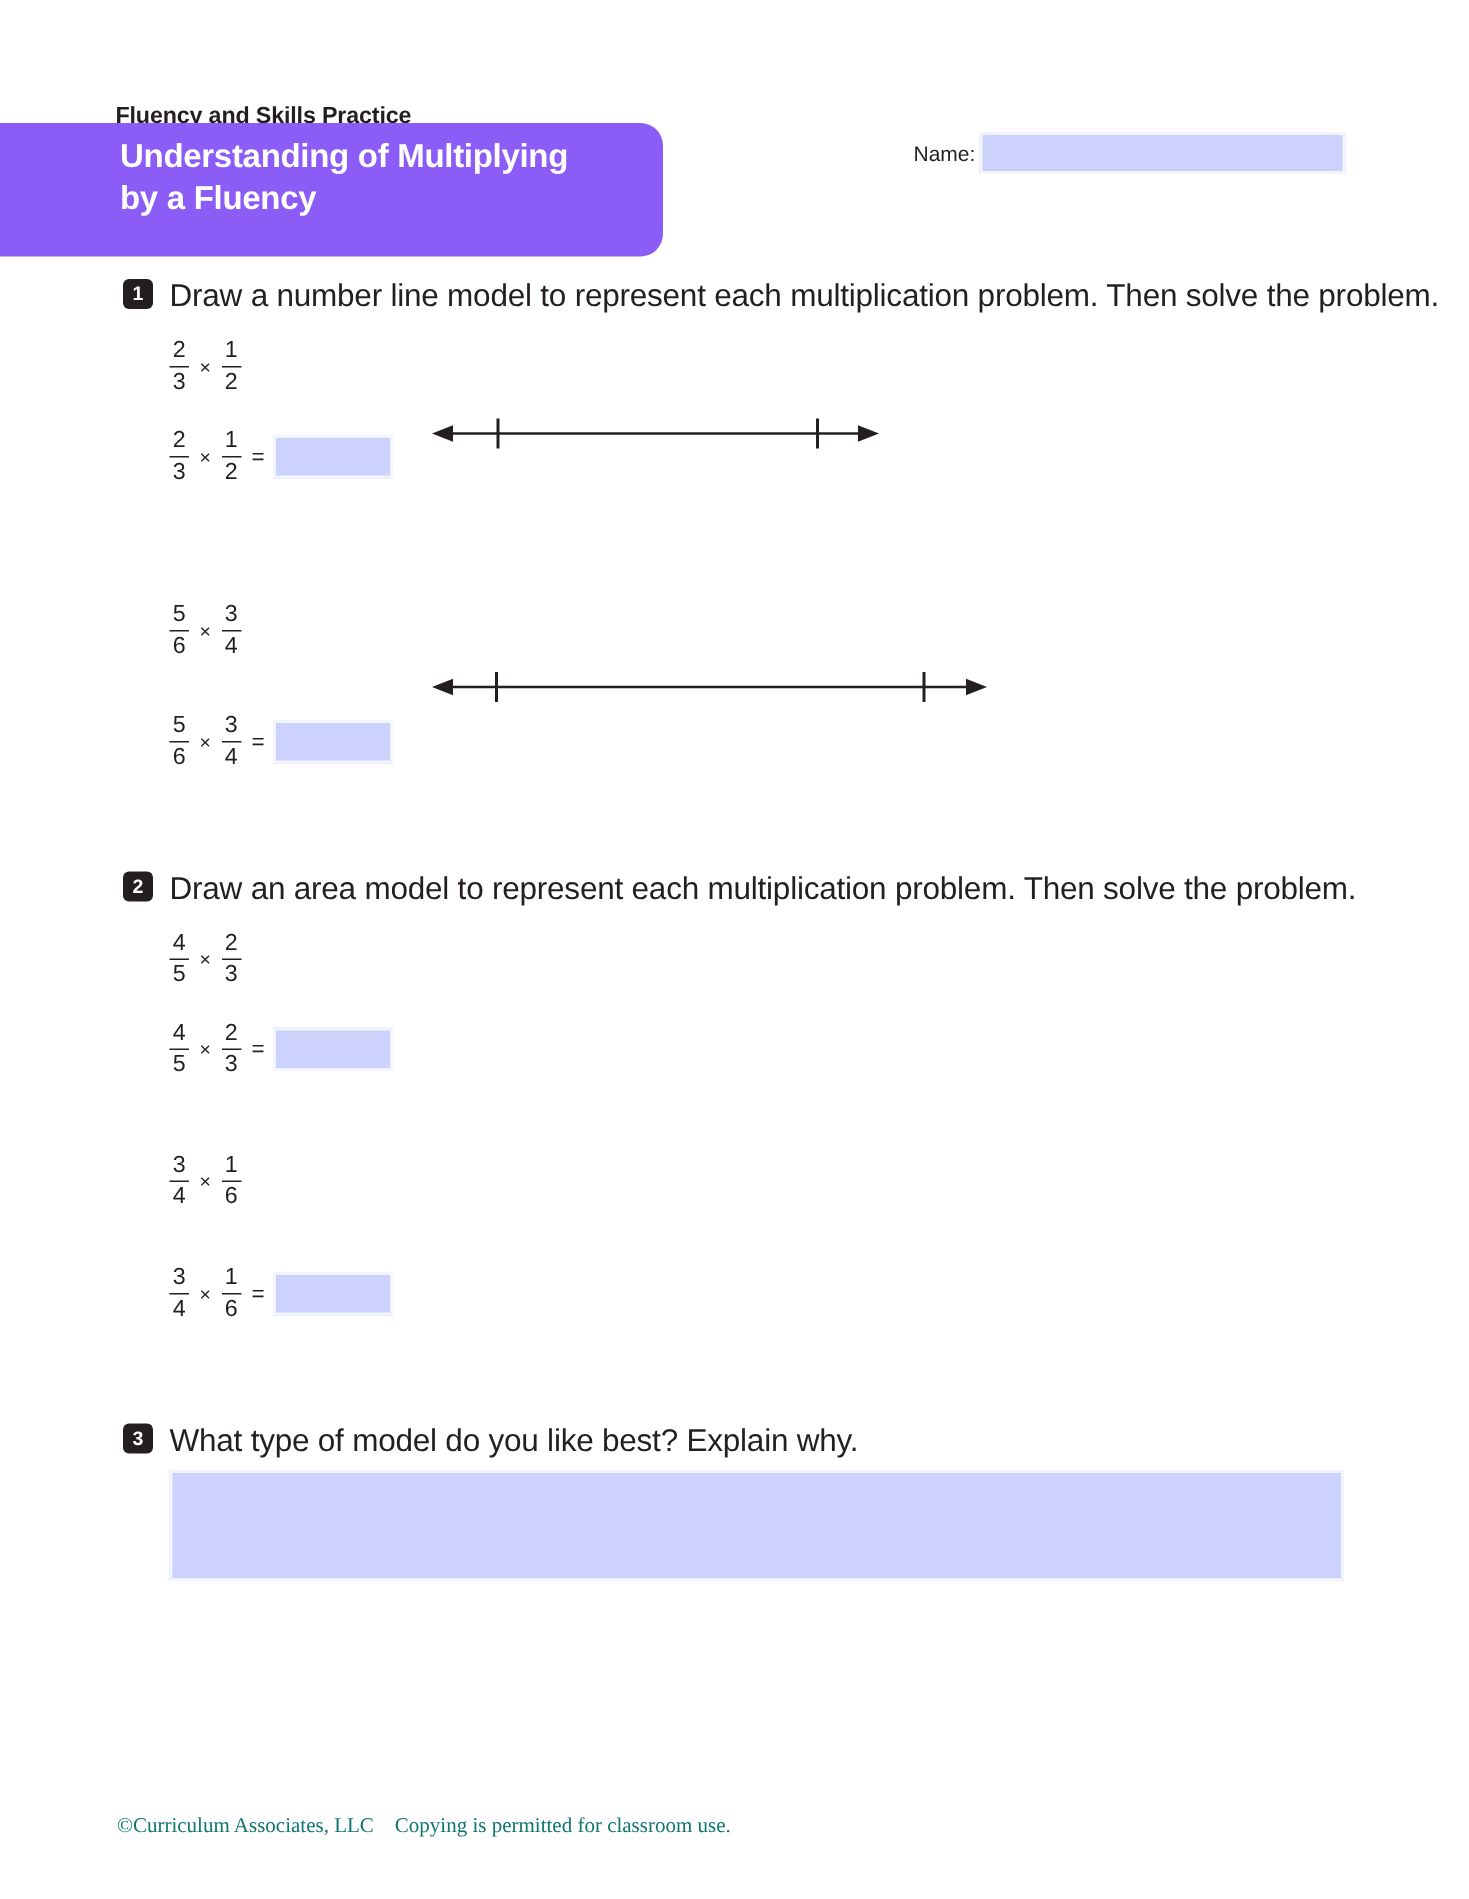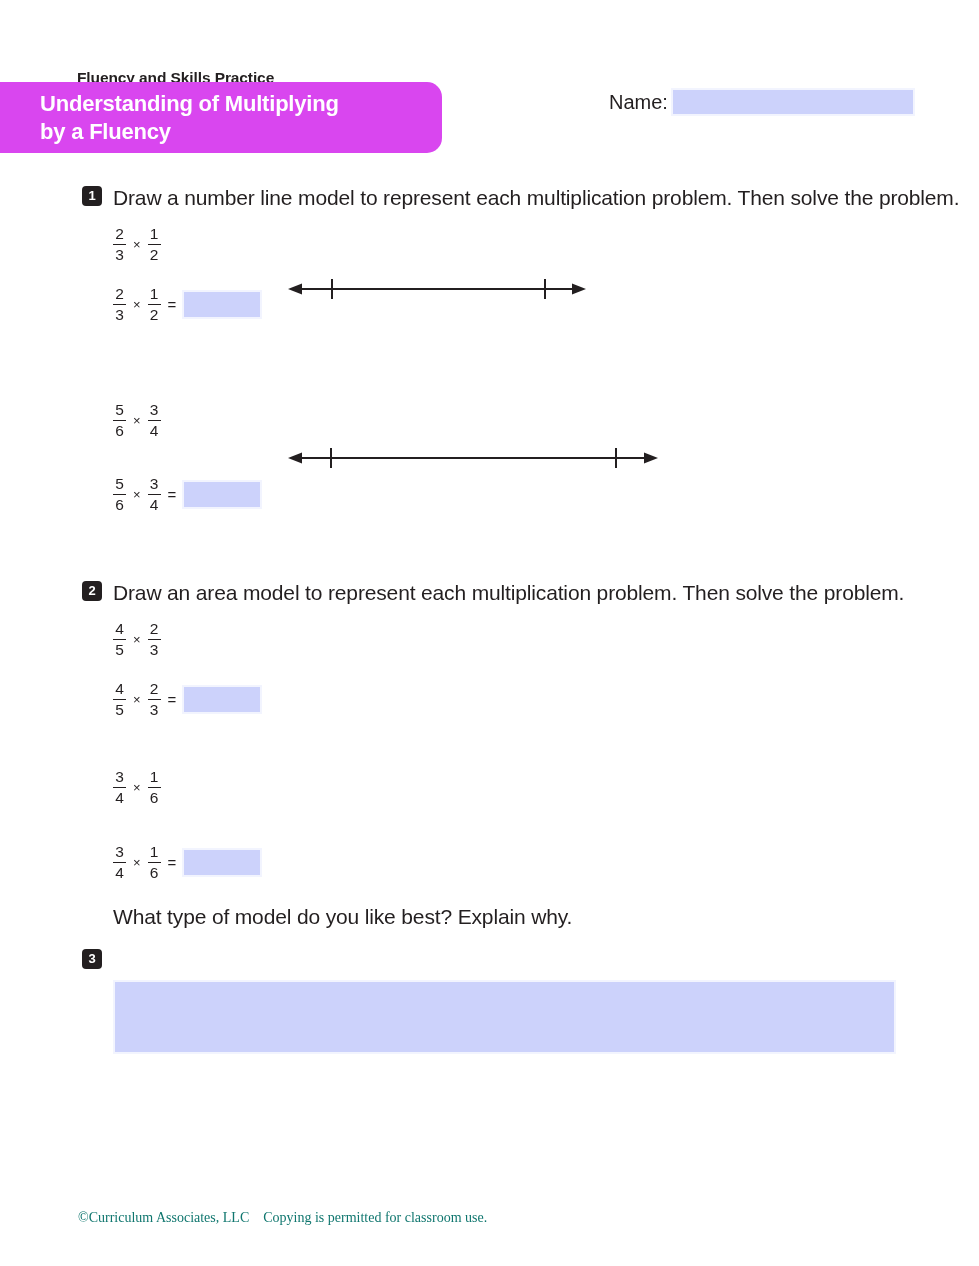--- a/index.html
+++ b/index.html
@@ -26,44 +26,44 @@
     letter-spacing: -0.1px;
     color: #231f20;
     margin-top: 36px;
   }
 
   .title-banner {
     position: absolute;
     left: 0;
     top: 82px;
     width: 442px;
-    height: 71px;
-    background: #d946ef;
+    height: 89px;
+    background: #8b5cf6;
     border-top-right-radius: 15px;
     border-bottom-right-radius: 15px;
     box-sizing: border-box;
-    padding: 8px 18px 0 40px;
+    padding: 8px 18px 0 80px;
   }
   .title-banner .title-text {
     color: #ffffff;
     font-size: 22px;
     font-weight: bold;
     line-height: 1.28;
     letter-spacing: -0.2px;
   }
 
   .name-row {
     position: absolute;
     left: 609px;
     top: 88px;
     display: flex;
     align-items: center;
   }
   .name-label {
-    font-size: 20px;
+    font-size: 14px;
     color: #231f20;
     margin-right: 3px;
   }
   .answer-fill {
     background: #ccd2fb;
     border: 2px solid #f2f4fe;
     box-sizing: border-box;
   }
   .name-field {
     width: 244px;
@@ -310,17 +310,17 @@
   <span class="frac">
     <span class="num">1</span>
     <span class="bar"></span>
     <span class="den">6</span>
   </span>
   <span class="eq">=</span>
   <span class="answer-fill ans-box"></span>
 </div>
 
 <div class="qnum" style="left:82px; top:949px;">3</div>
-<div class="qtext" style="left:113px; top:905px;">What type of model do you like best? Explain why.</div>
+<div class="qtext" style="left:113px; top:949px;">What type of model do you like best? Explain why.</div>
 
 <div class="answer-fill explain-box"></div>
 
 <div class="footer">©Curriculum Associates, LLC    Copying is permitted for classroom use.</div>
 
 </body></html>

